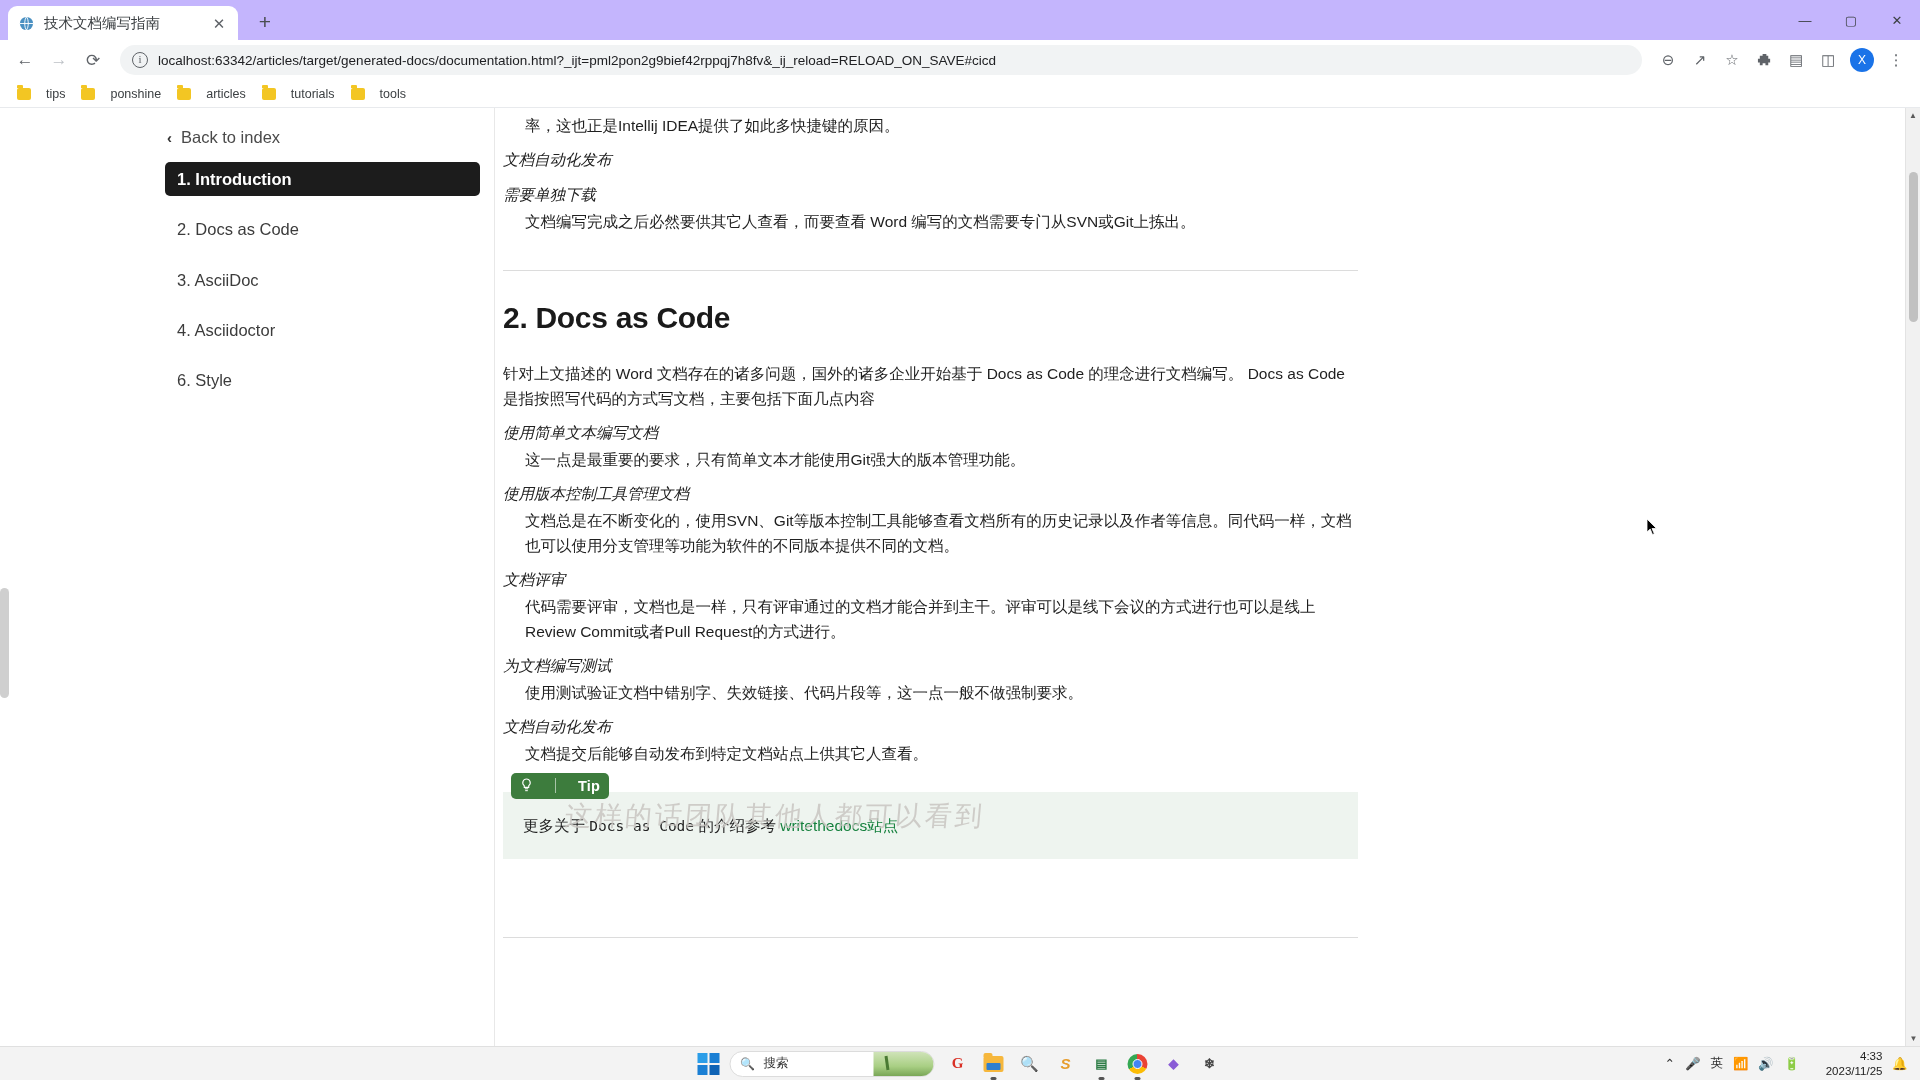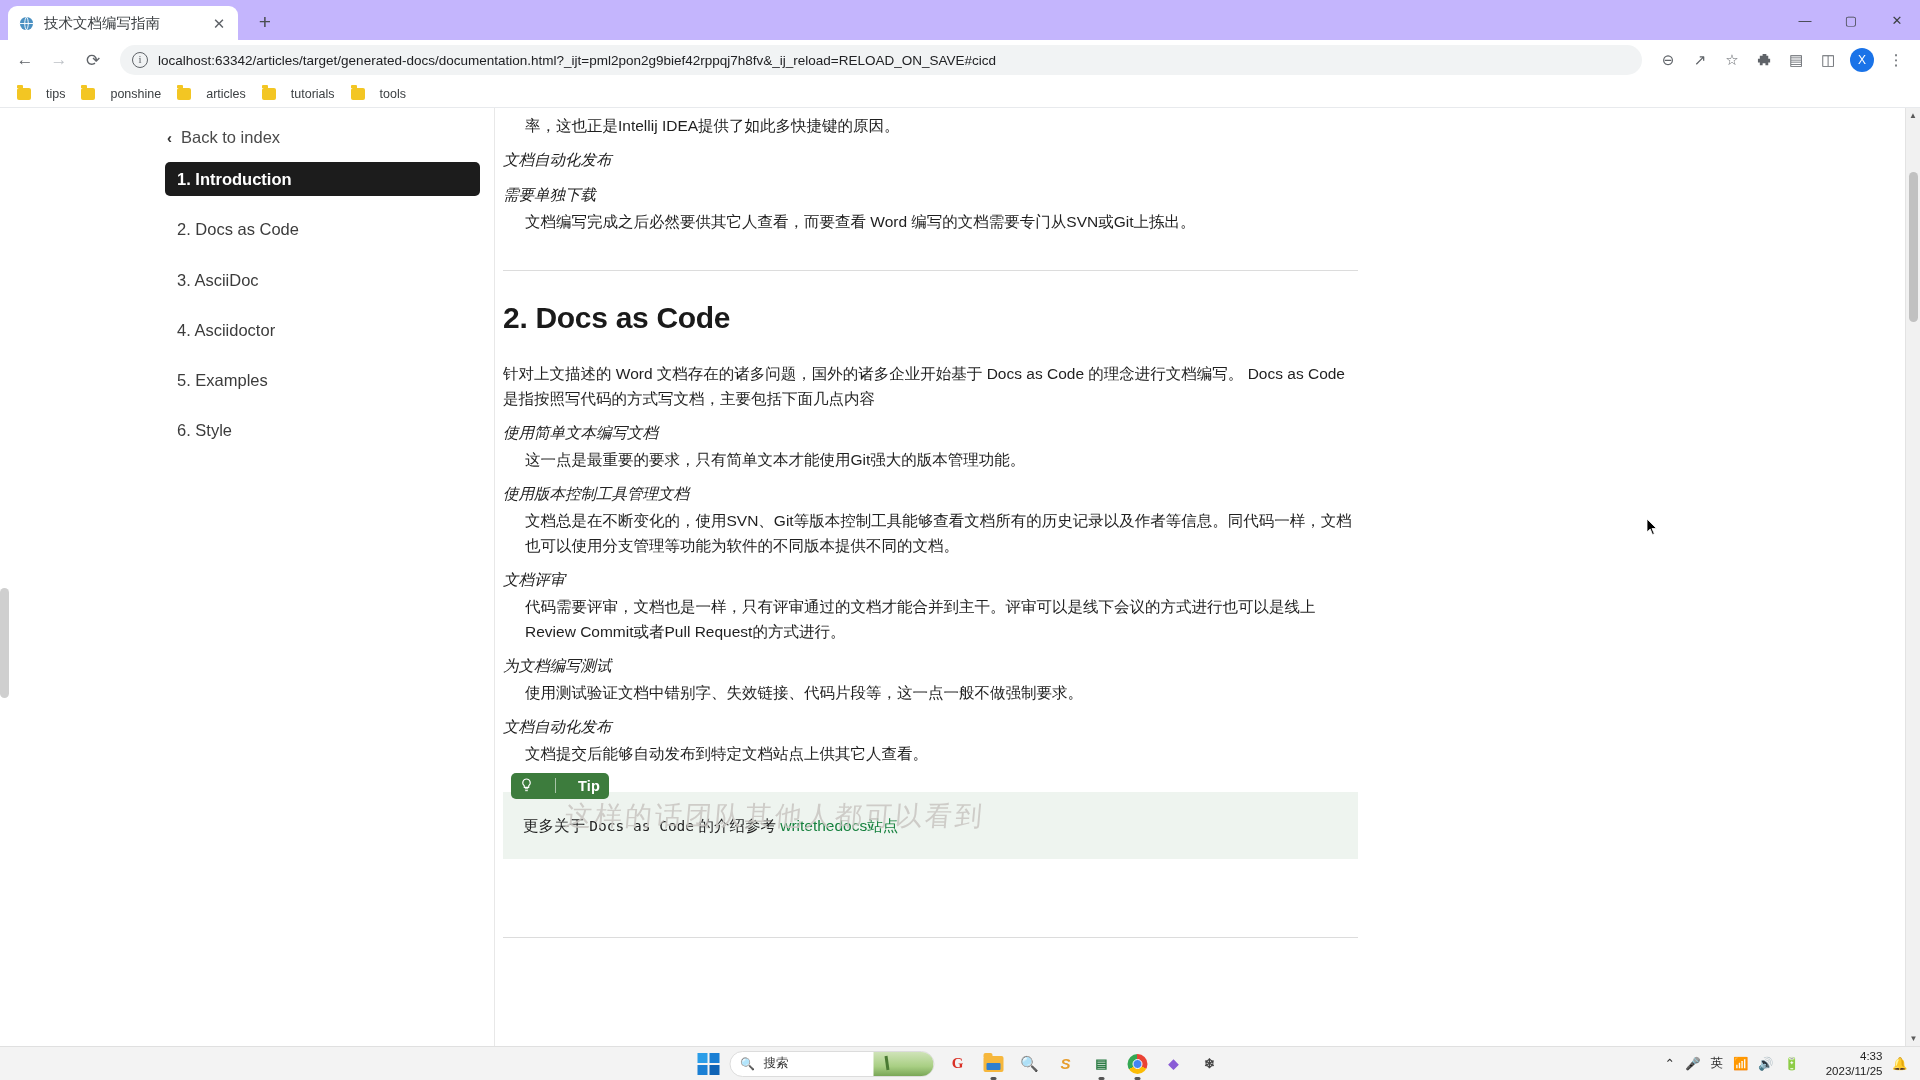--- a/index.html
+++ b/index.html
@@ -378,21 +378,20 @@
       <div class="toc-inner">
         <div class="back-link">
           <span class="chev">‹</span>
           <span>Back to index</span>
         </div>
         <div class="toc-list">
           <div class="toc-item active">1. Introduction</div>
           <div class="toc-item">2. Docs as Code</div>
           <div class="toc-item">3. AsciiDoc</div>
           <div class="toc-item">4. Asciidoctor</div>
-          <div class="toc-item">5. Examples</div>
           <div class="toc-item">6. Style</div>
         </div>
       </div>
     </div>
 
     <div class="content">
       <div class="content-inner">
 
         <div class="ddesc">率，这也正是Intellij IDEA提供了如此多快捷键的原因。</div>
 

